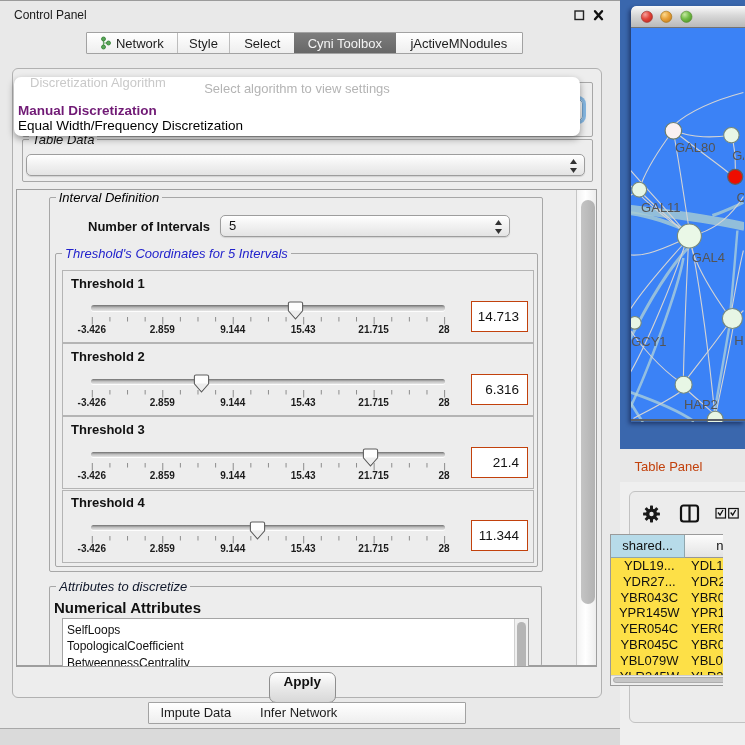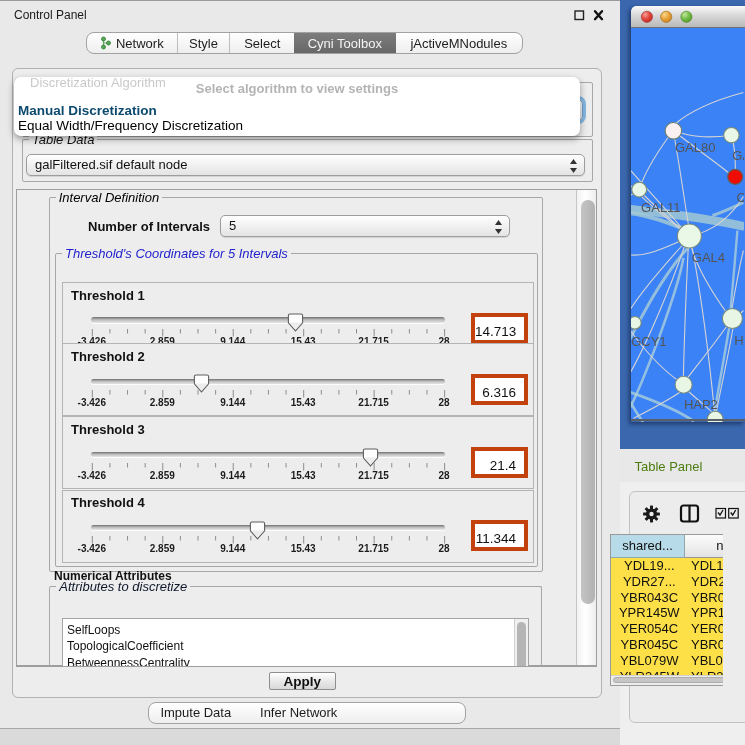--- a/index.html
+++ b/index.html
@@ -4,29 +4,29 @@
   * { margin:0; padding:0; box-sizing:border-box; }
   html,body { width:745px; height:745px; overflow:hidden; }
   body { font-family:"Liberation Sans", sans-serif; background:#e9e9e9; position:relative; color:#111; }
   .abs { position:absolute; }
   .grp { position:absolute; border:1px solid #a7a7a7; border-radius:2px; }
   .grp>span { position:absolute; top:-8px; left:6px; background:#ededed; padding:0 3px; font-size:13px; line-height:16px; white-space:nowrap;font-style:italic; }
   .combo { position:absolute; border:1px solid #9d9d9d; border-radius:5px;
            background:linear-gradient(#ffffff,#f2f2f2 45%,#e4e4e4); box-shadow:0 1px 1px rgba(0,0,0,0.12); }
   .combo .txt { position:absolute; left:8px; top:0; bottom:0; font-size:13px; display:flex; align-items:center; }
   .arr { position:absolute; width:9px; }
-  .tabstrip { position:absolute; height:22px; background:linear-gradient(#ffffff,#eeeeee); border:1px solid #a2a2a2; border-radius:8px; display:flex; overflow:hidden; }
+  .tabstrip { position:absolute; height:22px; background:linear-gradient(#ffffff,#eeeeee); border:1px solid #a2a2a2; border-radius:1px; display:flex; overflow:hidden; }
   .tab { font-size:13px; color:#1c1c1c; display:flex; align-items:center; justify-content:center; height:100%; position:relative; }
   .tab.sel { background:linear-gradient(#7d7d7d,#676767); color:#f4f4f4; }
   .tdiv { width:1px; height:100%; background:#bdbdbd; }
   .sect { position:absolute; left:62px; width:472px; height:73px; border:1px solid #b4b4b4; background:#ededed; }
   .sect .lbl { position:absolute; left:8px; top:4.5px; font-size:13px; font-weight:bold; }
   .track { position:absolute; left:28px; top:34.3px; width:354px; height:5.2px; border-radius:3px;
            background:linear-gradient(#6e6e6e,#bcbcbc 45%,#e6e6e6); box-shadow:0 1px 0 #fdfdfd; }
-  .vbox { position:absolute; left:408px; top:29.5px; width:57px; height:31px; background:#ffffff; border:4px solid #c2410c;
+  .vbox { position:absolute; left:408px; top:29.5px; width:57px; height:31px; background:#ffffff; border:1px solid #c2410c;
           font-size:13.5px; text-align:right; line-height:29px; padding-right:8px; }
   .thumb { position:absolute; top:30.2px; width:17px; height:19px; }
 </style></head>
 <body>
 
 <div class="abs" style="left:0;top:0;width:622px;height:745px;background:#e9e9e9;"></div>
 <div class="abs" style="left:0;top:0;width:745px;height:1px;background:#9b9b9b;"></div>
 <div class="abs" style="left:14px;top:8px;font-size:12px;color:#1a1a1a;">Control Panel</div>
 
 <svg class="abs" style="left:572px;top:8px;" width="36" height="15" viewBox="0 0 36 15">
@@ -56,31 +56,30 @@
 <div class="grp" style="left:22px;top:82px;width:571px;height:55px;">
     <span>Discretization Algorithm</span>
   </div>
 
 <div class="abs" style="left:30px;top:99px;width:553px;height:22px;border-radius:5px;background:linear-gradient(#fff,#e6e6e6);box-shadow:0 0 0 3px #85b7e2;border:1px solid #6f9fc8;"></div>
 
 <div class="grp" style="left:22px;top:139px;width:571px;height:43px;">
     <span>Table Data</span>
   </div>
 <div class="combo" style="left:26px;top:153.5px;width:559px;height:22px;">
-  <div class="txt">galFiltered.sif default node</div>
   <svg class="arr" style="right:6px;top:3px;" width="9" height="16" viewBox="0 0 9 16">
     <path d="M4.5 1 L8 6 H1 Z" fill="#333"></path>
       <path d="M4.5 15 L1 10 H8 Z" fill="#333"></path>
   </svg>
 </div>
 
 <div class="abs" style="left:14px;top:77px;width:566px;height:58.5px;background:#ffffff;border-radius:7px;box-shadow:0 3px 7px rgba(0,0,0,0.38);"></div>
 <div class="abs" style="left:30px;top:75px;font-size:13px;color:#c9c9c9;">Discretization Algorithm</div>
-<div class="abs" style="left:14px;top:81px;width:566px;text-align:center;font-size:13px;font-weight:bold;color:#b4b4b4;">Select algorithm to view settings</div>
-<div class="abs" style="left:18px;top:103px;font-size:13.5px;font-weight:bold;color:#0c4a6e;">Manual Discretization</div>
+<div class="abs" style="left:14px;top:81px;width:566px;text-align:center;font-size:13px;font-weight:normal;color:#b4b4b4;">Select algorithm to view settings</div>
+<div class="abs" style="left:18px;top:103px;font-size:13.5px;font-weight:bold;color:#701a75;">Manual Discretization</div>
 <div class="abs" style="left:18px;top:117.5px;font-size:13.5px;color:#000;">Equal Width/Frequency Discretization</div>
 
 <div class="abs" style="left:15.5px;top:189px;width:581px;height:477px;background:#ededed;border:1px solid #9e9e9e;overflow:hidden;">
 </div>
 
 <div class="abs" style="left:575.5px;top:190px;width:20px;height:475px;background:linear-gradient(90deg,#f2f2f2,#ffffff 45%,#ededed);border-left:1px solid #c6c6c6;"></div>
 <div class="abs" style="left:581px;top:200px;width:13.5px;height:404px;background:linear-gradient(90deg,#c4c4c4,#b2b2b2);border-radius:7px;"></div>
 
 <div class="grp" style="left:48.7px;top:197px;width:494px;height:375px;">
     <span style="color:#000000;">Interval Definition</span>
@@ -92,21 +91,21 @@
     <path d="M4.5 1 L8 6 H1 Z" fill="#333"></path>
       <path d="M4.5 15 L1 10 H8 Z" fill="#333"></path>
   </svg>
 </div>
 
 <div class="grp" style="left:55px;top:252.5px;width:483px;height:314px;">
     <span style="color:#2222cc;">Threshold's Coordinates for 5 Intervals</span>
   </div>
 
 <div id="sections">
-    <div class="sect" style="top:270.2px;margin-top:12px;">
+    <div class="sect" style="top:270.2px;">
     <div class="lbl">Threshold 1</div>
     <div class="track"></div>
     <svg style="position:absolute;left:0;top:45.8px;" width="472" height="24" viewBox="0 0 472 24" font-family="Liberation Sans, sans-serif">
         <rect x="28.80" y="0" width="1" height="7.5" fill="#8d8d8d"></rect>
         <rect x="46.42" y="0" width="1" height="4.5" fill="#8d8d8d"></rect>
         <rect x="64.03" y="0" width="1" height="4.5" fill="#8d8d8d"></rect>
         <rect x="81.65" y="0" width="1" height="4.5" fill="#8d8d8d"></rect>
         <rect x="99.26" y="0" width="1" height="7.5" fill="#8d8d8d"></rect>
         <rect x="116.88" y="0" width="1" height="4.5" fill="#8d8d8d"></rect>
         <rect x="134.49" y="0" width="1" height="4.5" fill="#8d8d8d"></rect>
@@ -249,29 +248,29 @@
       <path d="M3 1 h11 q1.6,0 1.6,1.6 v7.2 l-7.1,8 l-7.1,-8 v-7.2 q0,-1.6 1.6,-1.6 z" fill="#fdfdfd" stroke="#5f5f5f" stroke-width="1.1"></path>
       <path d="M2.4 9.5 h12.2 l-6.1,7 z" fill="#ededed"></path>
     </svg>
     <div class="vbox">11.344</div>
   </div>
   </div>
 
 <div class="grp" style="left:49.3px;top:585.5px;width:493px;height:80px;border-bottom:none;">
     <span style="color:#0f172a;">Attributes to discretize</span>
   </div>
-<div class="abs" style="left:54px;top:569px;font-size:12px;font-weight:bold;">Numerical Attributes</div>
+<div class="abs" style="left:54px;top:599px;font-size:15px;font-weight:bold;">Numerical Attributes</div>
 <div class="abs" style="left:62px;top:618px;width:467px;height:48px;background:#ffffff;border:1px solid #a5a5a5;border-bottom:none;overflow:hidden;">
   <div style="font-size:12px;padding:3px 0 0 4px;line-height:16.3px;">SelfLoops<br>TopologicalCoefficient<br>BetweennessCentrality</div>
   <div class="abs" style="right:0;top:0;width:14px;height:48px;background:#f0f0f0;border-left:1px solid #d0d0d0;"></div>
   <div class="abs" style="right:2.5px;top:3px;width:9px;height:60px;background:#b5b5b5;border-radius:5px;"></div>
 </div>
 <div class="abs" style="left:15.5px;top:666px;width:581px;height:1px;background:#9e9e9e;"></div>
 
-<div class="abs" style="left:268.6px;top:672px;width:67.5px;height:18px;border:1px solid #8e8e8e;border-radius:2px;background:linear-gradient(#ffffff,#e9e9e9 50%,#d8d8d8);font-size:13.5px;font-weight:600;text-align:center;line-height:17px;">Apply</div>
+<div class="abs" style="left:268.6px;top:672px;width:67.5px;height:31px;border:1px solid #8e8e8e;border-radius:7px;background:linear-gradient(#ffffff,#e9e9e9 50%,#d8d8d8);font-size:13.5px;font-weight:600;text-align:center;line-height:17px;">Apply</div>
 
 <div class="tabstrip" style="left:148px;top:701.5px;width:318px;">
   <div class="tab" style="width:93.6px;">Impute Data</div>
   <div class="tab" style="width:112.2px;">Infer Network</div>
 </div>
 
 <div class="abs" style="left:0;top:727.5px;width:622px;height:17.5px;background:#dadada;border-top:1px solid #a8a8a8;"></div>
 
 <div class="abs" style="left:620px;top:0;width:125px;height:449px;background:#3a67ad;"></div>
 <div class="abs" style="left:631.4px;top:6px;width:113.6px;height:415.5px;border-radius:5px 0 0 0;overflow:hidden;box-shadow:-2px 2px 4px rgba(0,0,30,0.45);">
@@ -350,21 +349,21 @@
         <text x="10.1" y="184.0" font-size="13" fill="#545454" font-family="Liberation Sans, sans-serif">GAL11</text>
         <text x="60.8" y="233.5" font-size="13" fill="#545454" font-family="Liberation Sans, sans-serif">GAL4</text>
         <text x="0.2" y="317.5" font-size="13" fill="#545454" font-family="Liberation Sans, sans-serif">GCY1</text>
         <text x="103.2" y="317" font-size="13" fill="#545454" font-family="Liberation Sans, sans-serif">HIS</text>
         <text x="52.9" y="380.8" font-size="13" fill="#545454" font-family="Liberation Sans, sans-serif">HAP2</text>
       </svg>
   </div>
 </div>
 
 <div class="abs" style="left:620px;top:449px;width:125px;height:32.5px;background:#e8e8e8;"></div>
-<div class="abs" style="left:634.5px;top:459px;font-size:13px;color:#4d7c0f;">Table Panel</div>
+<div class="abs" style="left:634.5px;top:459px;font-size:13px;color:#c2410c;">Table Panel</div>
 <div class="abs" style="left:620px;top:481.5px;width:125px;height:263.5px;background:#efefef;"></div>
 <div class="abs" style="left:629px;top:490.5px;width:130px;height:232.5px;background:#ececec;border:1px solid #c2c2c2;border-radius:6px;"></div>
 
 <svg class="abs" style="left:640px;top:503px;" width="105" height="22" viewBox="0 0 105 22">
 
   <g fill="#1a1a1a">
     <circle cx="11.5" cy="11" r="5.6"></circle>
     <g>
       <rect x="10" y="2.6" width="3" height="4" rx="0.6"></rect>
       <rect x="10" y="15.4" width="3" height="4" rx="0.6"></rect>

